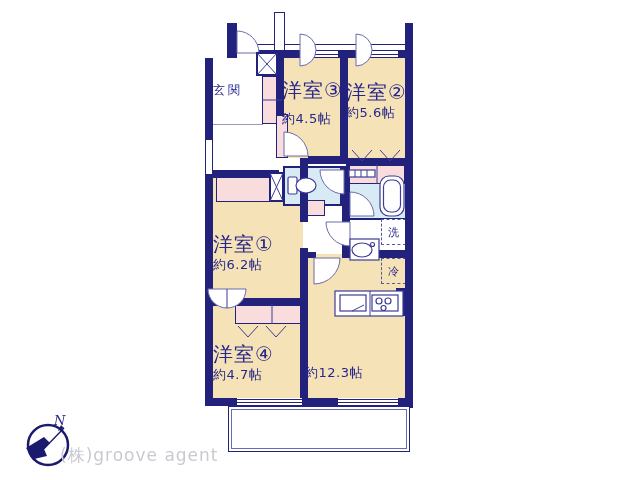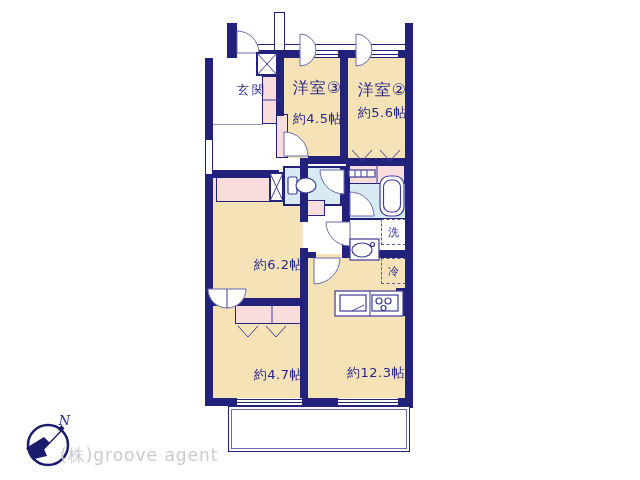--- a/index.html
+++ b/index.html
@@ -18,22 +18,22 @@
   .wall{position:absolute;background:var(--wall);}
   .tan{position:absolute;background:var(--room);}
   .pink{position:absolute;background:var(--closet);border:1px solid var(--wall);box-sizing:border-box;}
   .blue{position:absolute;background:var(--wet);border:2px solid var(--wall);box-sizing:border-box;}
   .dash{position:absolute;border:1px dashed #5858a2;box-sizing:border-box;color:var(--ink);
         font-size:11px;display:flex;align-items:center;justify-content:center;}
   .win-h{position:absolute;background:linear-gradient(var(--wall),var(--wall)) center/100% 1px no-repeat,#fff;
          border-top:1.5px solid var(--wall);border-bottom:1.5px solid var(--wall);box-sizing:border-box;}
   .win-v{position:absolute;background:linear-gradient(90deg,transparent 49%,var(--wall) 49%,var(--wall) 51%,transparent 51%),#fff;
          border-left:1.5px solid var(--wall);border-right:1.5px solid var(--wall);box-sizing:border-box;}
-  .lbl{position:absolute;color:var(--ink);text-align:right;white-space:nowrap;line-height:1;}
-  .name{font-size:16px;letter-spacing:1px;}
+  .lbl{position:absolute;color:var(--ink);text-align:left;white-space:nowrap;line-height:1;}
+  .name{font-size:20px;letter-spacing:1px;}
   .size{font-size:13px;letter-spacing:.5px;}
   svg{position:absolute;left:0;top:0;}
   .arc{fill:#fff;stroke:var(--thin);stroke-width:1;}
   .fix{fill:#fff;stroke:#3d3d96;stroke-width:1.2;}
   .ln{stroke:#3d3d96;stroke-width:1;fill:none;}
   .watermark{position:absolute;color:var(--mark);font-size:17px;letter-spacing:1px;}
 </style>
 </head>
 <body>
 
@@ -181,22 +181,24 @@
   </svg>
 
   <div class="lbl" style="left:213px;top:84px;width:54px;font-size:12px;letter-spacing:3px">玄関</div>
 
   <div class="lbl name" style="left:282px;top:80px;width:60px">洋室③</div>
   <div class="lbl size" style="left:282px;top:112px;width:60px">約4.5帖</div>
 
   <div class="lbl name" style="left:346px;top:82px;width:61px">洋室②</div>
   <div class="lbl size" style="left:346px;top:106px;width:61px">約5.6帖</div>
 
+  <div class="lbl name" style="left:213px;top:234px;width:90px">洋室①</div>
   <div class="lbl size" style="left:213px;top:258px;width:90px">約6.2帖</div>
 
+  <div class="lbl name" style="left:213px;top:344px;width:90px">洋室④</div>
   <div class="lbl size" style="left:213px;top:368px;width:90px">約4.7帖</div>
 
   <div class="lbl size" style="left:305px;top:366px;width:100px">約12.3帖</div>
 
 
   <div class="lbl" style="left:54px;top:414px;width:16px;font-size:13px;font-style:italic;font-family:'DejaVu Serif',serif">N</div>
 
   <div class="watermark" style="left:60px;top:444px">(株)groove agent</div>
 </div>
 

